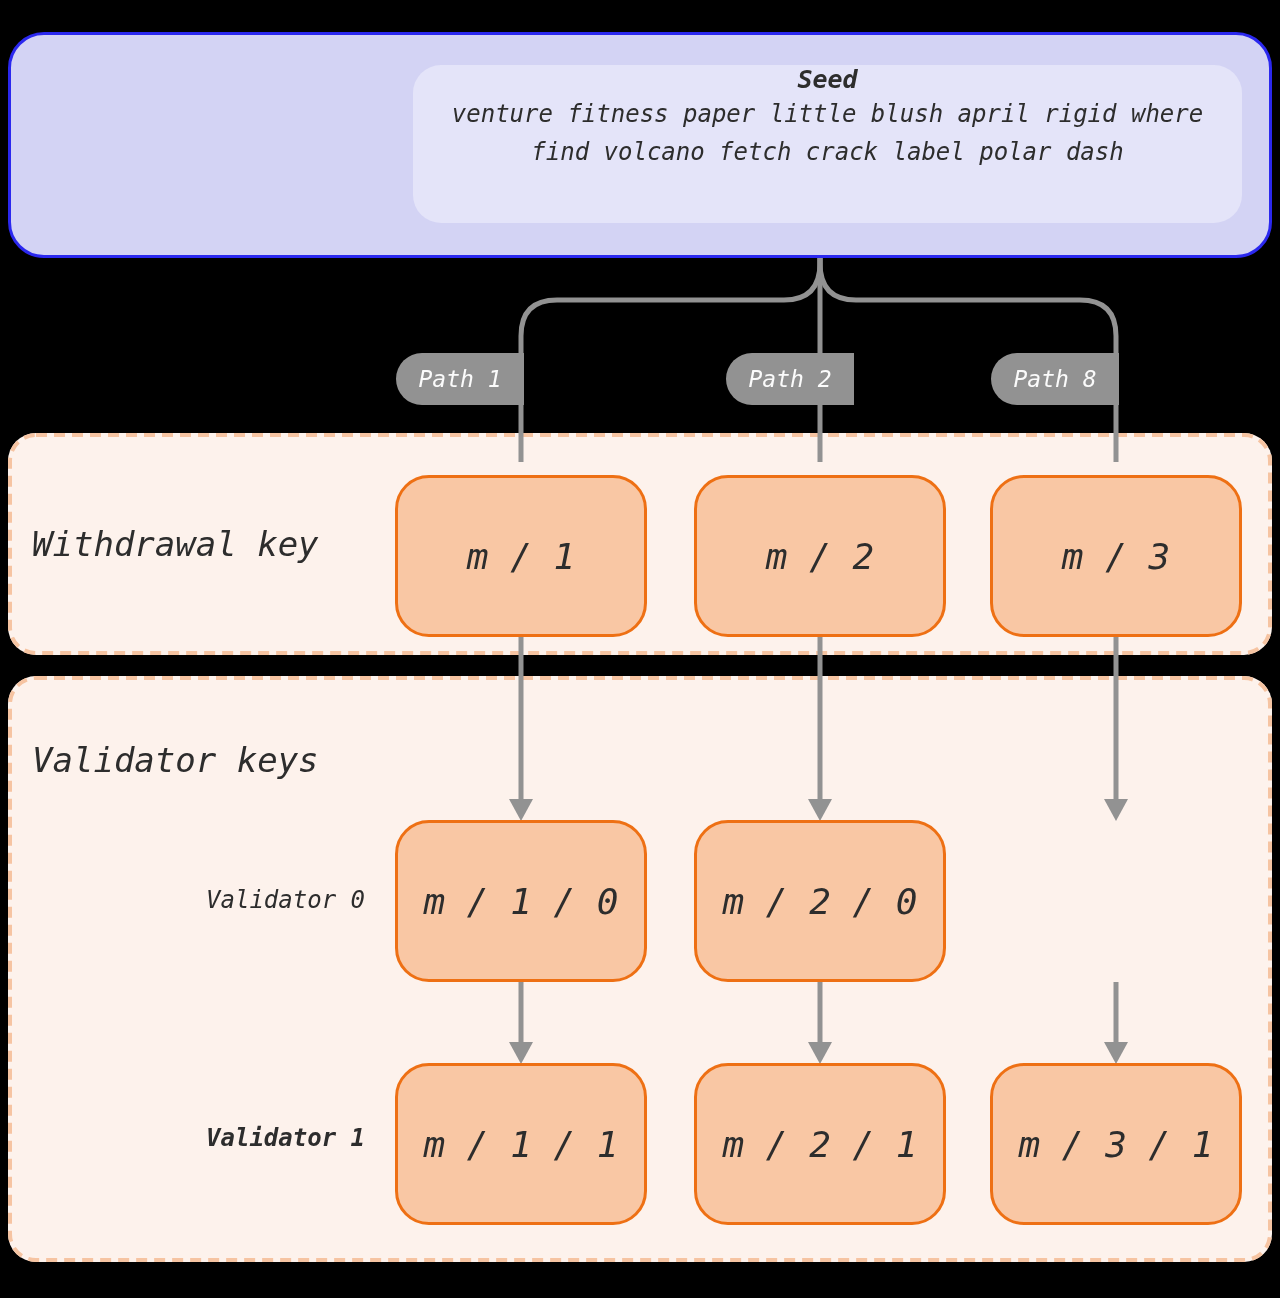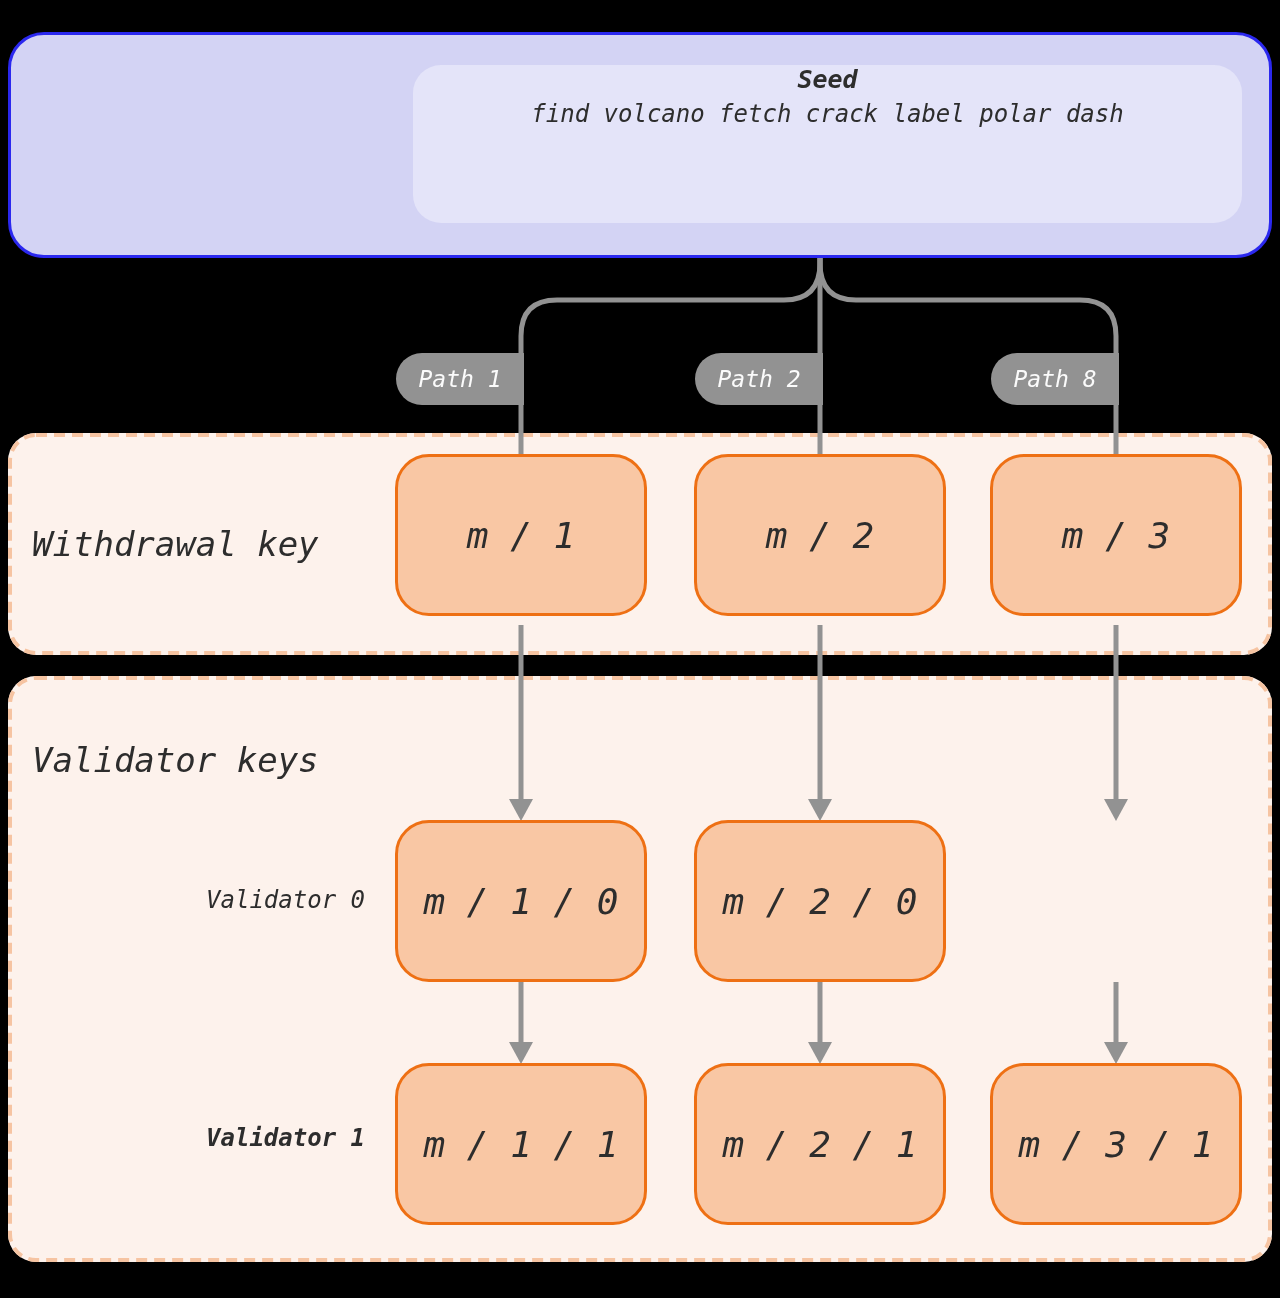--- a/index.html
+++ b/index.html
@@ -33,21 +33,21 @@
   .wires path,.wires line{stroke:var(--gray);stroke-width:5;fill:none;}
   .wires polygon{fill:var(--gray);}
 
   
   .pill{
     height:52px;width:128px;top:353px;background:var(--gray);
     border-radius:26px 0 0 26px;z-index:3;
     display:flex;align-items:center;justify-content:center;
     color:var(--pill_text);font-size:23px;white-space:nowrap;
   }
-  .pill-1{left:396px;} .pill-2{left:695px;} .pill-3{left:991px;}
+  .pill-1{left:396px;} .pill-2{left:726px;} .pill-3{left:991px;}
 
   
   .section{box-sizing:border-box;background:var(--peach_bg);border-radius:28px;z-index:1;}
   .section svg{position:absolute;left:0;top:0;}
   .section-withdrawal{left:8px;top:433px;width:1264px;height:222px;}
   .section-validators{left:8px;top:676px;width:1264px;height:586px;}
   .section-label{font-size:34px;white-space:nowrap;z-index:3;}
   .withdrawal-label{left:32px;top:524px;}
   .validators-label{left:32px;top:740px;}
   .row-label{
@@ -57,21 +57,21 @@
 
   
   .keybox{
     width:252px;height:162px;box-sizing:border-box;
     background:var(--orange_fill);border:3px solid var(--orange_border);
     border-radius:34px;z-index:3;
     display:flex;align-items:center;justify-content:center;
     font-size:36px;white-space:nowrap;
   }
   .col-1{left:395px;} .col-2{left:694px;} .col-3{left:990px;}
-  .row-w{top:454px;text-align:right;} .row-v0{top:820px;} .row-v1{top:1063px;}
+  .row-w{top:475px;text-align:right;} .row-v0{top:820px;} .row-v1{top:1063px;}
 </style>
 </head>
 <body>
 
 <div id="stage">
 
   <div class="abs section section-withdrawal">
     <svg width="1264" height="222">
       <rect x="2" y="2" width="1260" height="218" rx="26" fill="none" stroke="var(--peach_dash)" stroke-width="4" stroke-dasharray="11 7"></rect>
     </svg>
@@ -105,20 +105,21 @@
   <div class="abs mnemonic-box"></div>
   <svg class="abs key-icon" viewBox="0 0 150 76">
     <circle cx="118" cy="36" r="26" fill="none" stroke="var(--blue)" stroke-width="11"></circle>
     <circle cx="124" cy="42" r="7.5" fill="var(--blue)"></circle>
     <path d="M95 26 L36 26 L16 41 L34 58 L42 49 L50 57 L59 47 L66 54 L74 46 L95 49" fill="none" stroke="var(--blue)" stroke-width="10" stroke-linejoin="round" stroke-linecap="round"></path>
   </svg>
   <div class="abs mnemonic-label">Mnemonic phrase</div>
 
   <div class="abs seed-box">
     <div class="seed-title">Seed</div>
+    <div class="seed-line">venture fitness paper little blush april rigid where</div>
     <div class="seed-line">find volcano fetch crack label polar dash</div>
   </div>
 
   <div class="abs pill pill-1">Path 1</div>
   <div class="abs pill pill-2">Path 2</div>
   <div class="abs pill pill-3">Path 8</div>
 
   <div class="abs section-label withdrawal-label">Withdrawal key</div>
   <div class="abs keybox col-1 row-w">m / 1</div>
   <div class="abs keybox col-2 row-w">m / 2</div>

